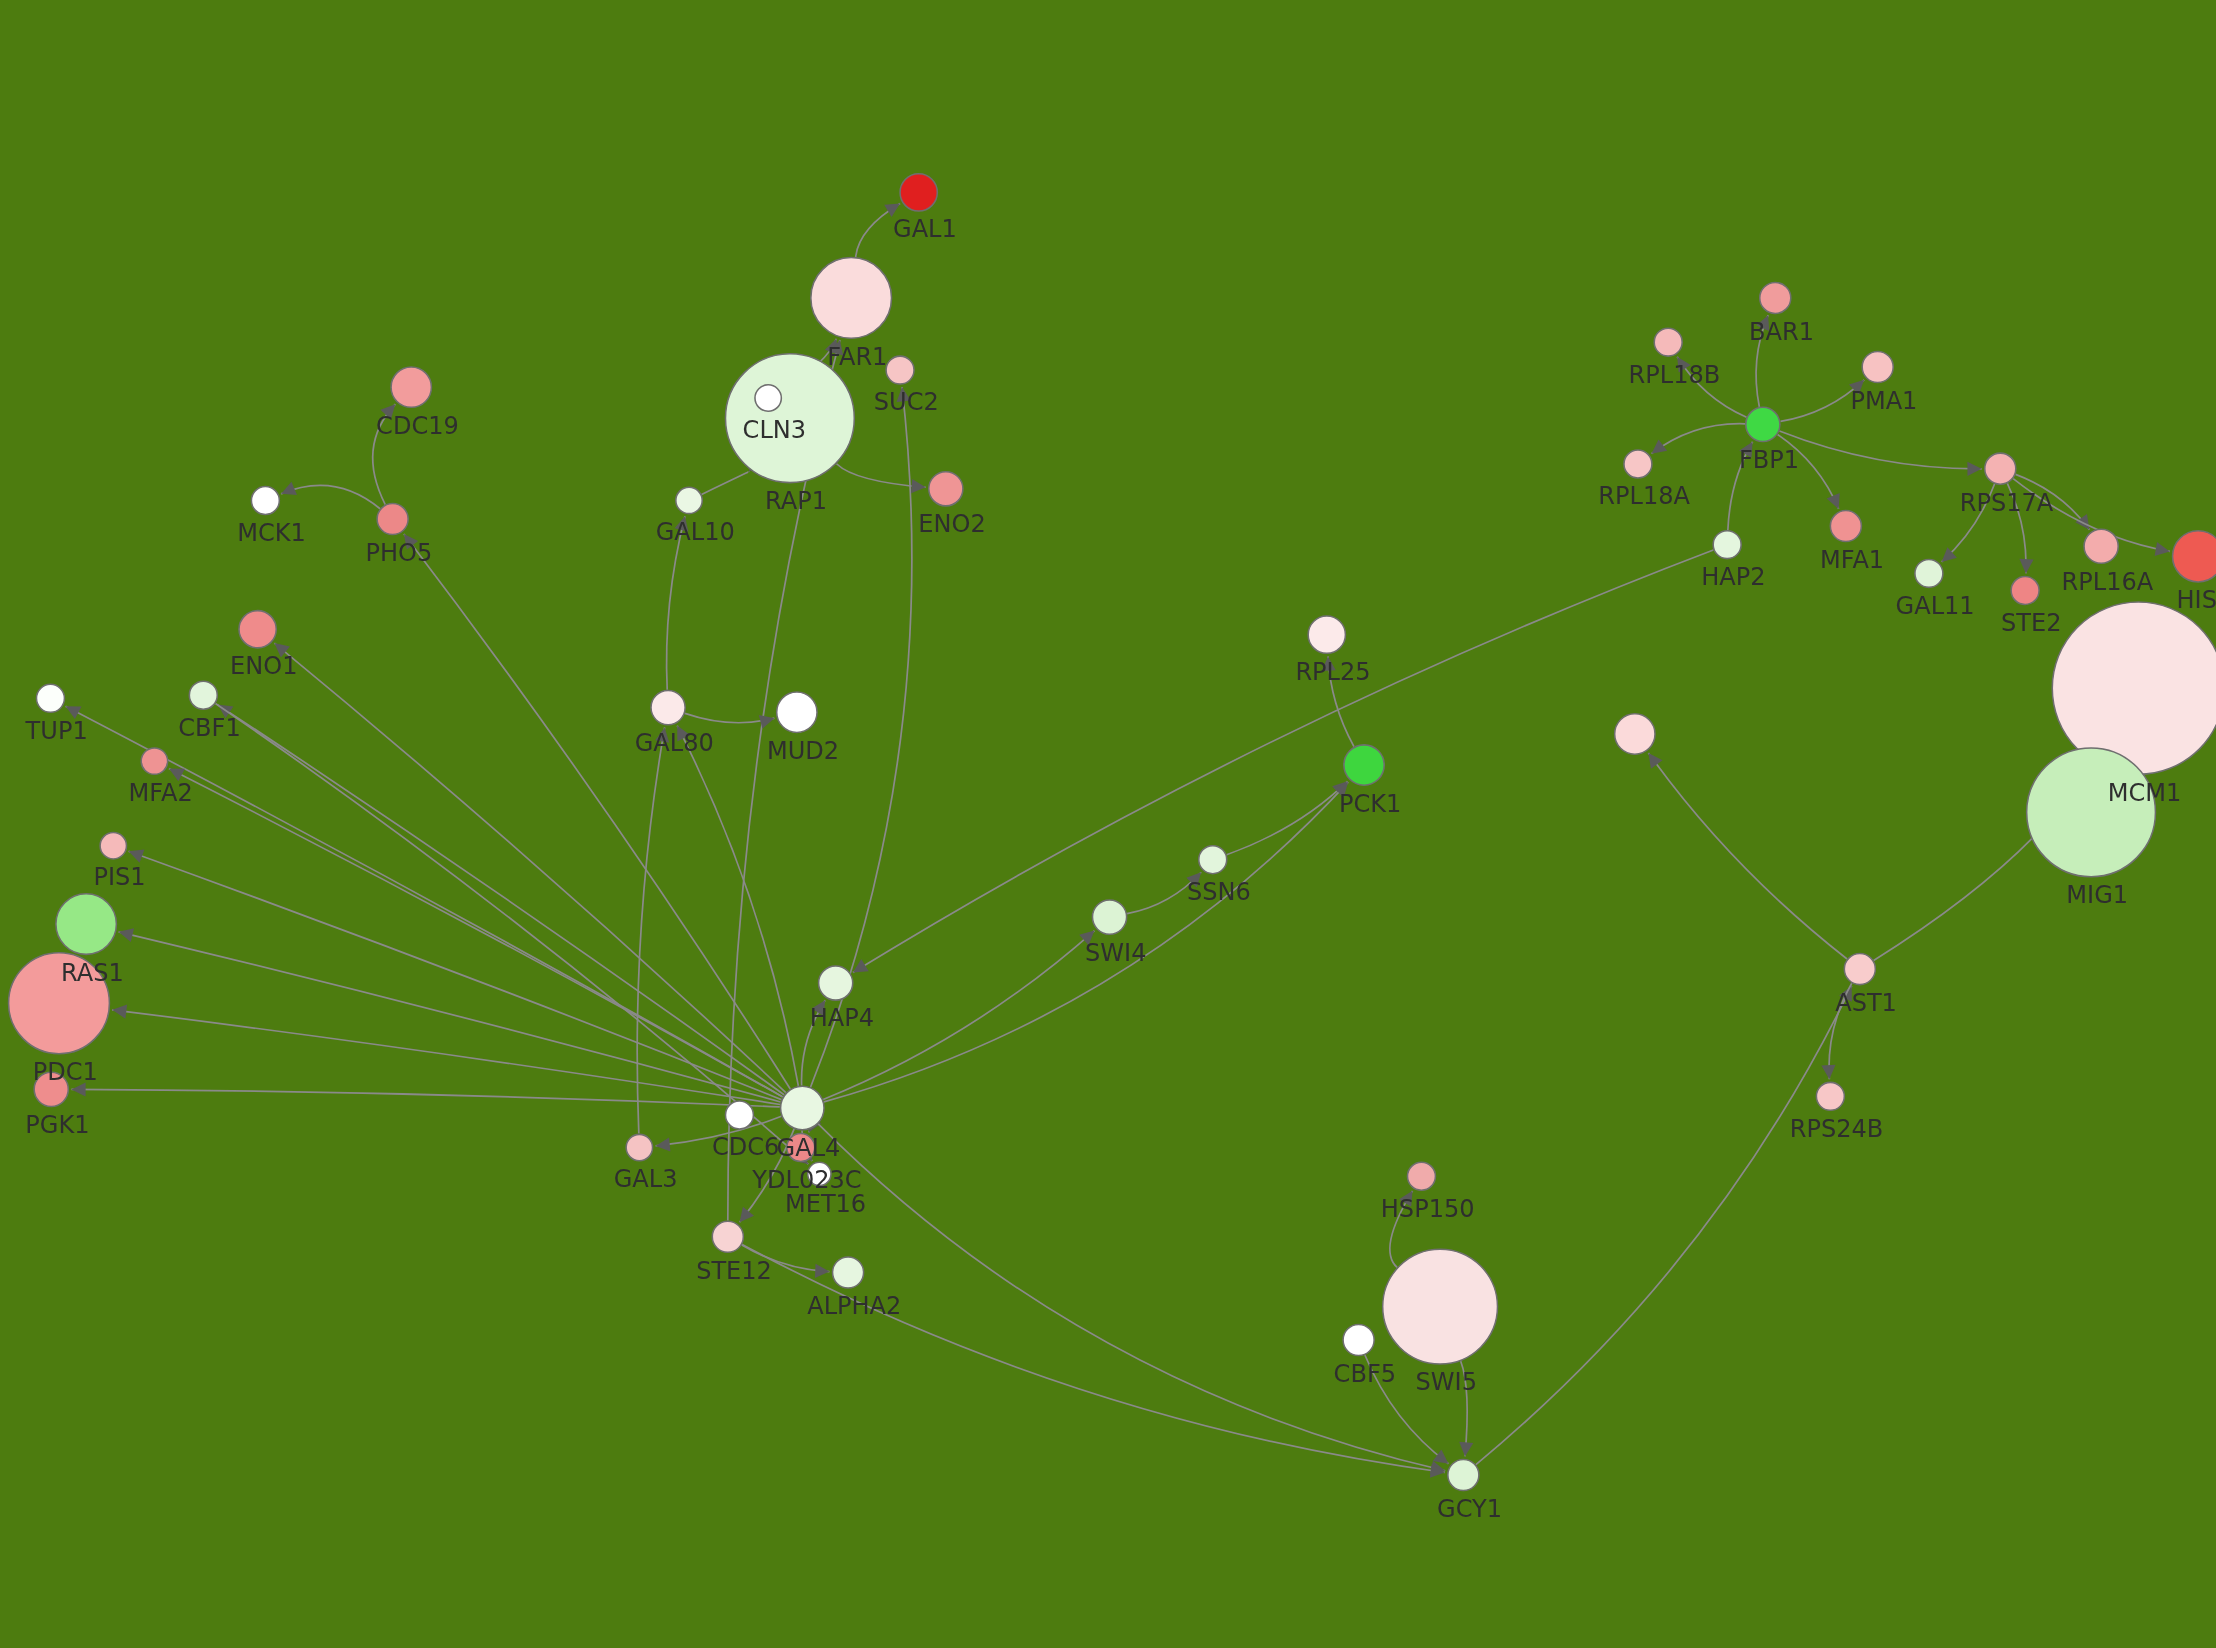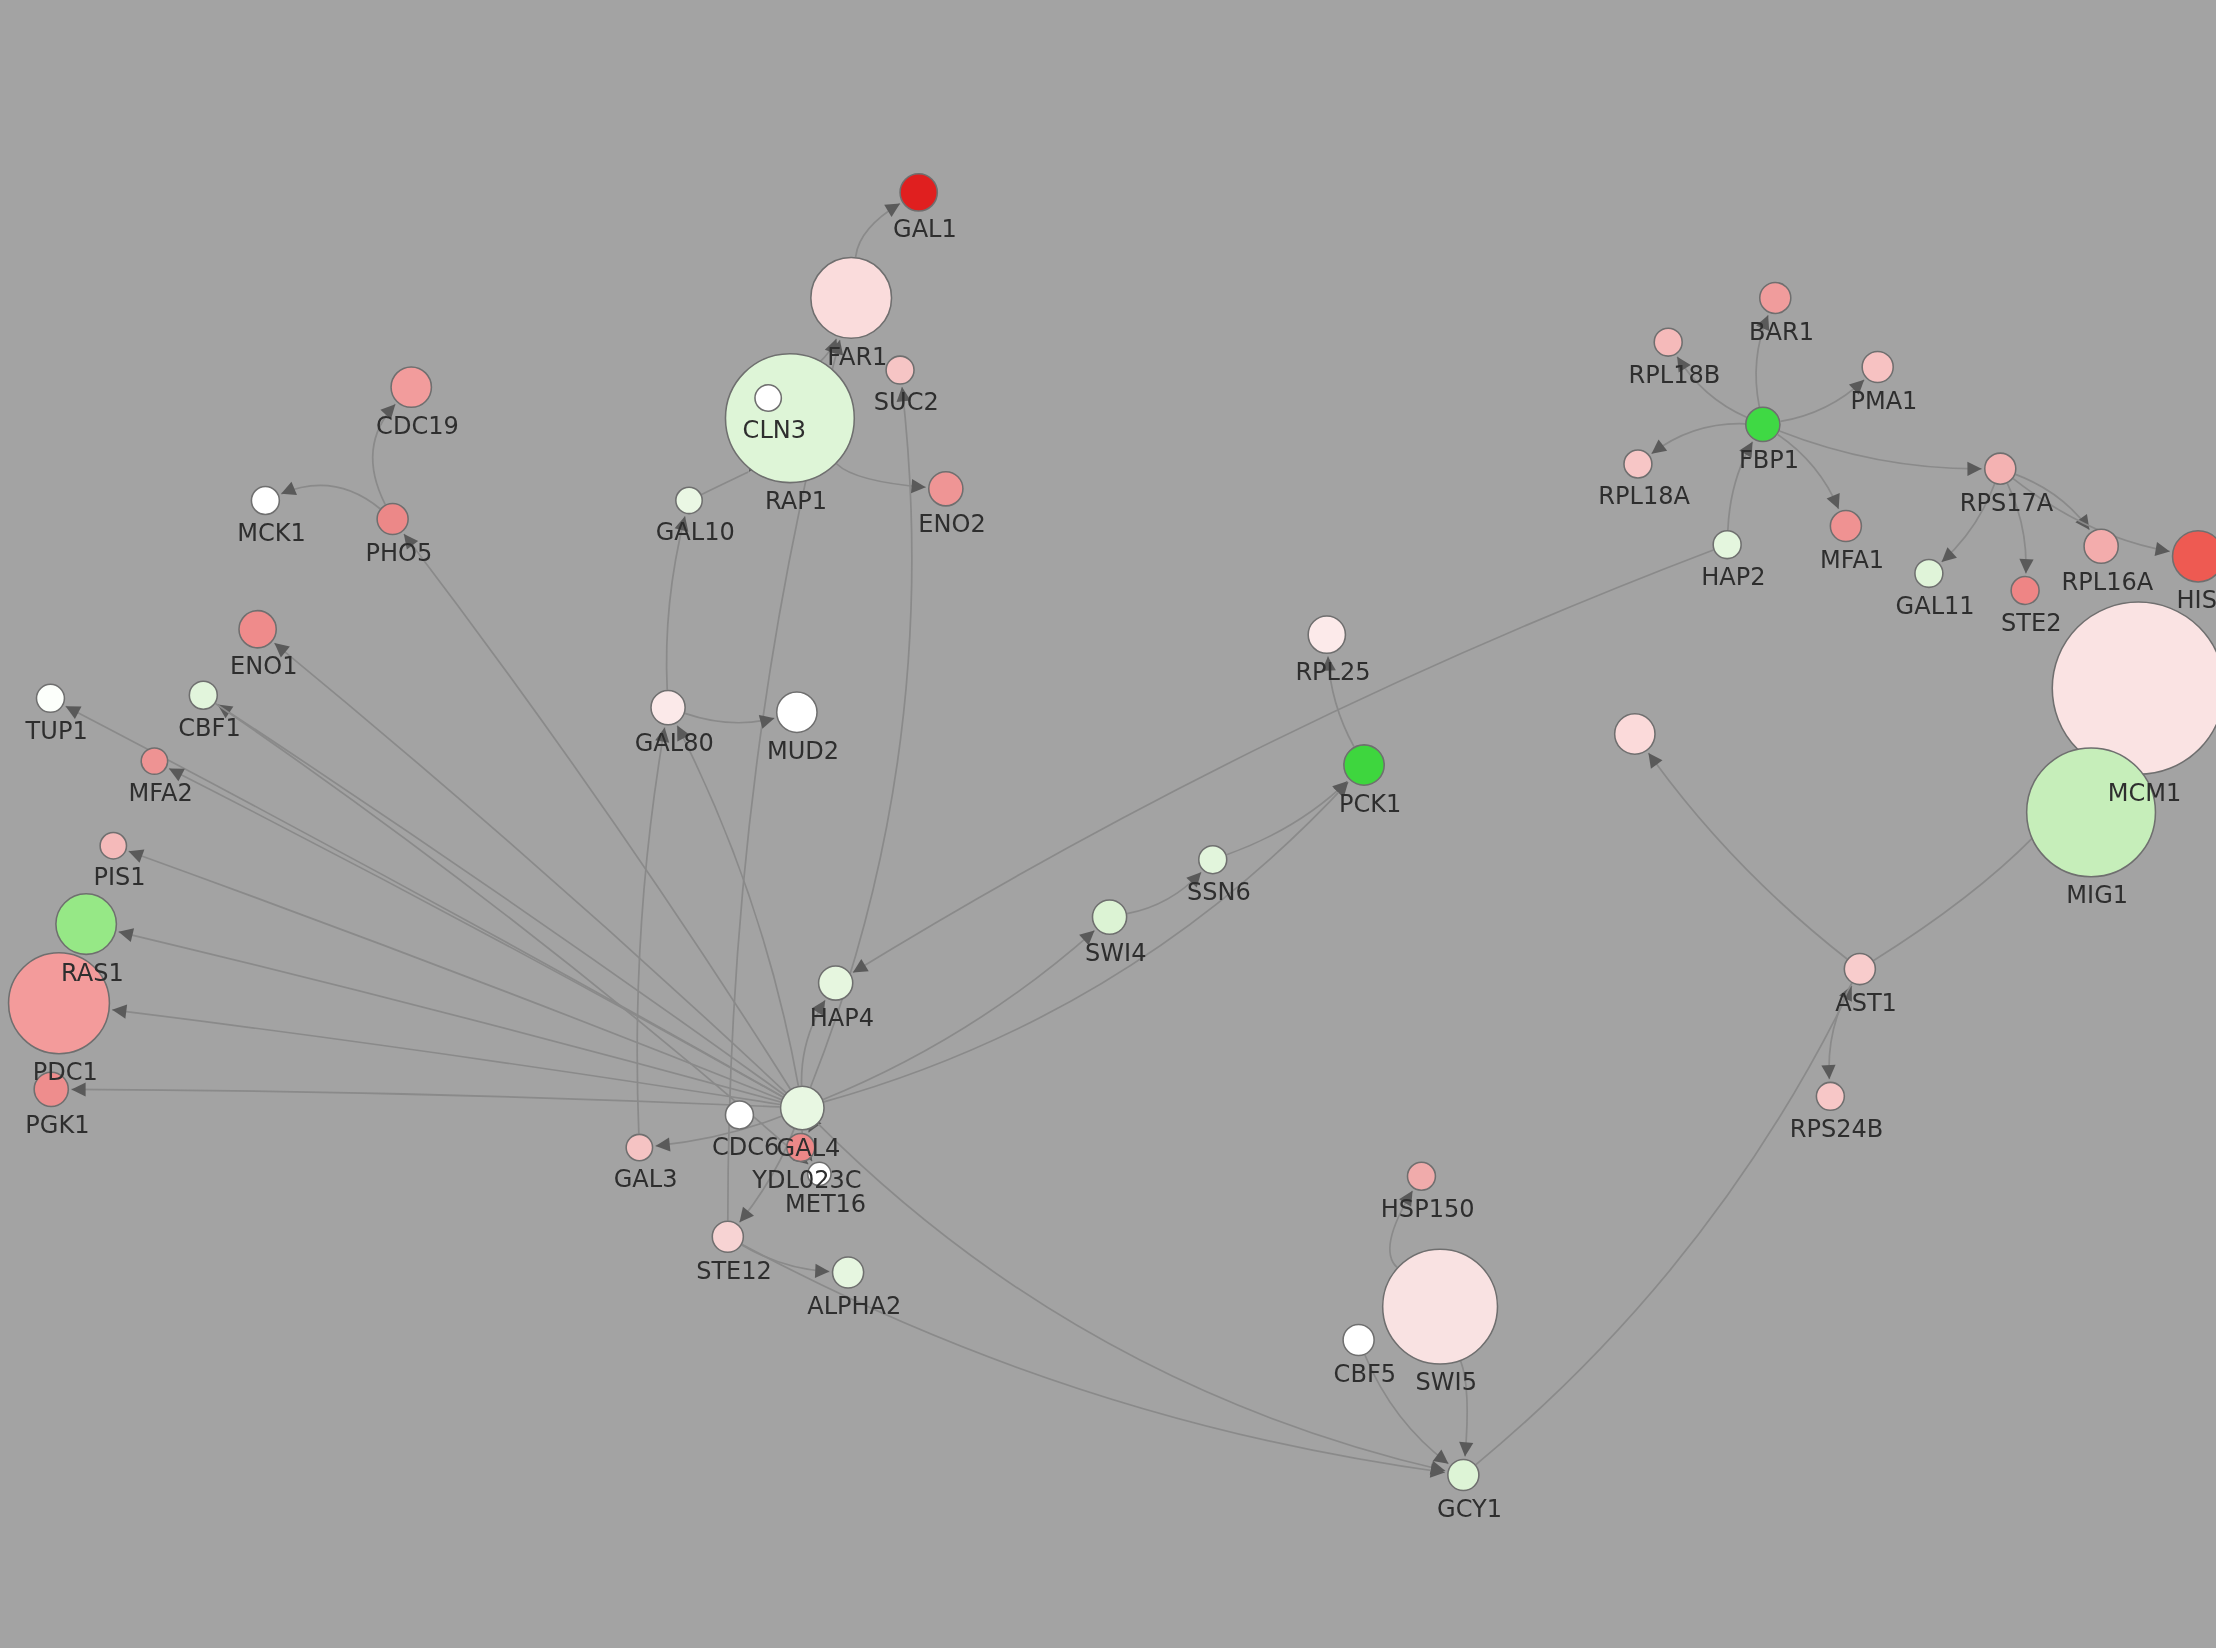--- a/index.html
+++ b/index.html
@@ -4,21 +4,21 @@
 <style>
   html,body{margin:0;padding:0;background:#ffffff;}
   body{font-family:"DejaVu Sans","Liberation Sans",sans-serif;}
   .canvas{position:relative;background:#ffffff;overflow:hidden;}
   svg{display:block;position:absolute;left:0;top:0;}
   .node-label{pointer-events:none;}
 </style>
 </head>
 <body>
 
-<div class="canvas" id="network-canvas" style="width: 2216px; height: 1648px; background: #a3a3a3;">
+<div class="canvas" id="network-canvas" style="width: 2216px; height: 1648px; background: #4d7c0f;">
   <svg id="graph-svg" xmlns="http://www.w3.org/2000/svg" width="2216" height="1648" viewBox="0 0 2856 2124">
       <defs>
         <marker id="arrow" viewBox="0 0 12 12" refX="11" refY="6" markerWidth="22" markerHeight="22" markerUnits="userSpaceOnUse" orient="auto">
           <path d="M1,1 L11,6 L1,11 Z" fill="#5a5a5a"></path>
         </marker>
       </defs>
       <g>
         <path d="M1102.8,331.3 Q1106.8,294.4 1160.0,262.4" fill="none" stroke="#8a8a8a" stroke-width="2.2" marker-end="url(#arrow)"></path>
         <path d="M1005.5,503.8 Q1066.6,467.7 1077.9,436.6" fill="none" stroke="#8a8a8a" stroke-width="2.2" marker-end="url(#arrow)"></path>
         <path d="M938.0,1573.0 Q938.2,978.6 1082.5,438.1" fill="none" stroke="#8a8a8a" stroke-width="2.2" marker-end="url(#arrow)"></path>

